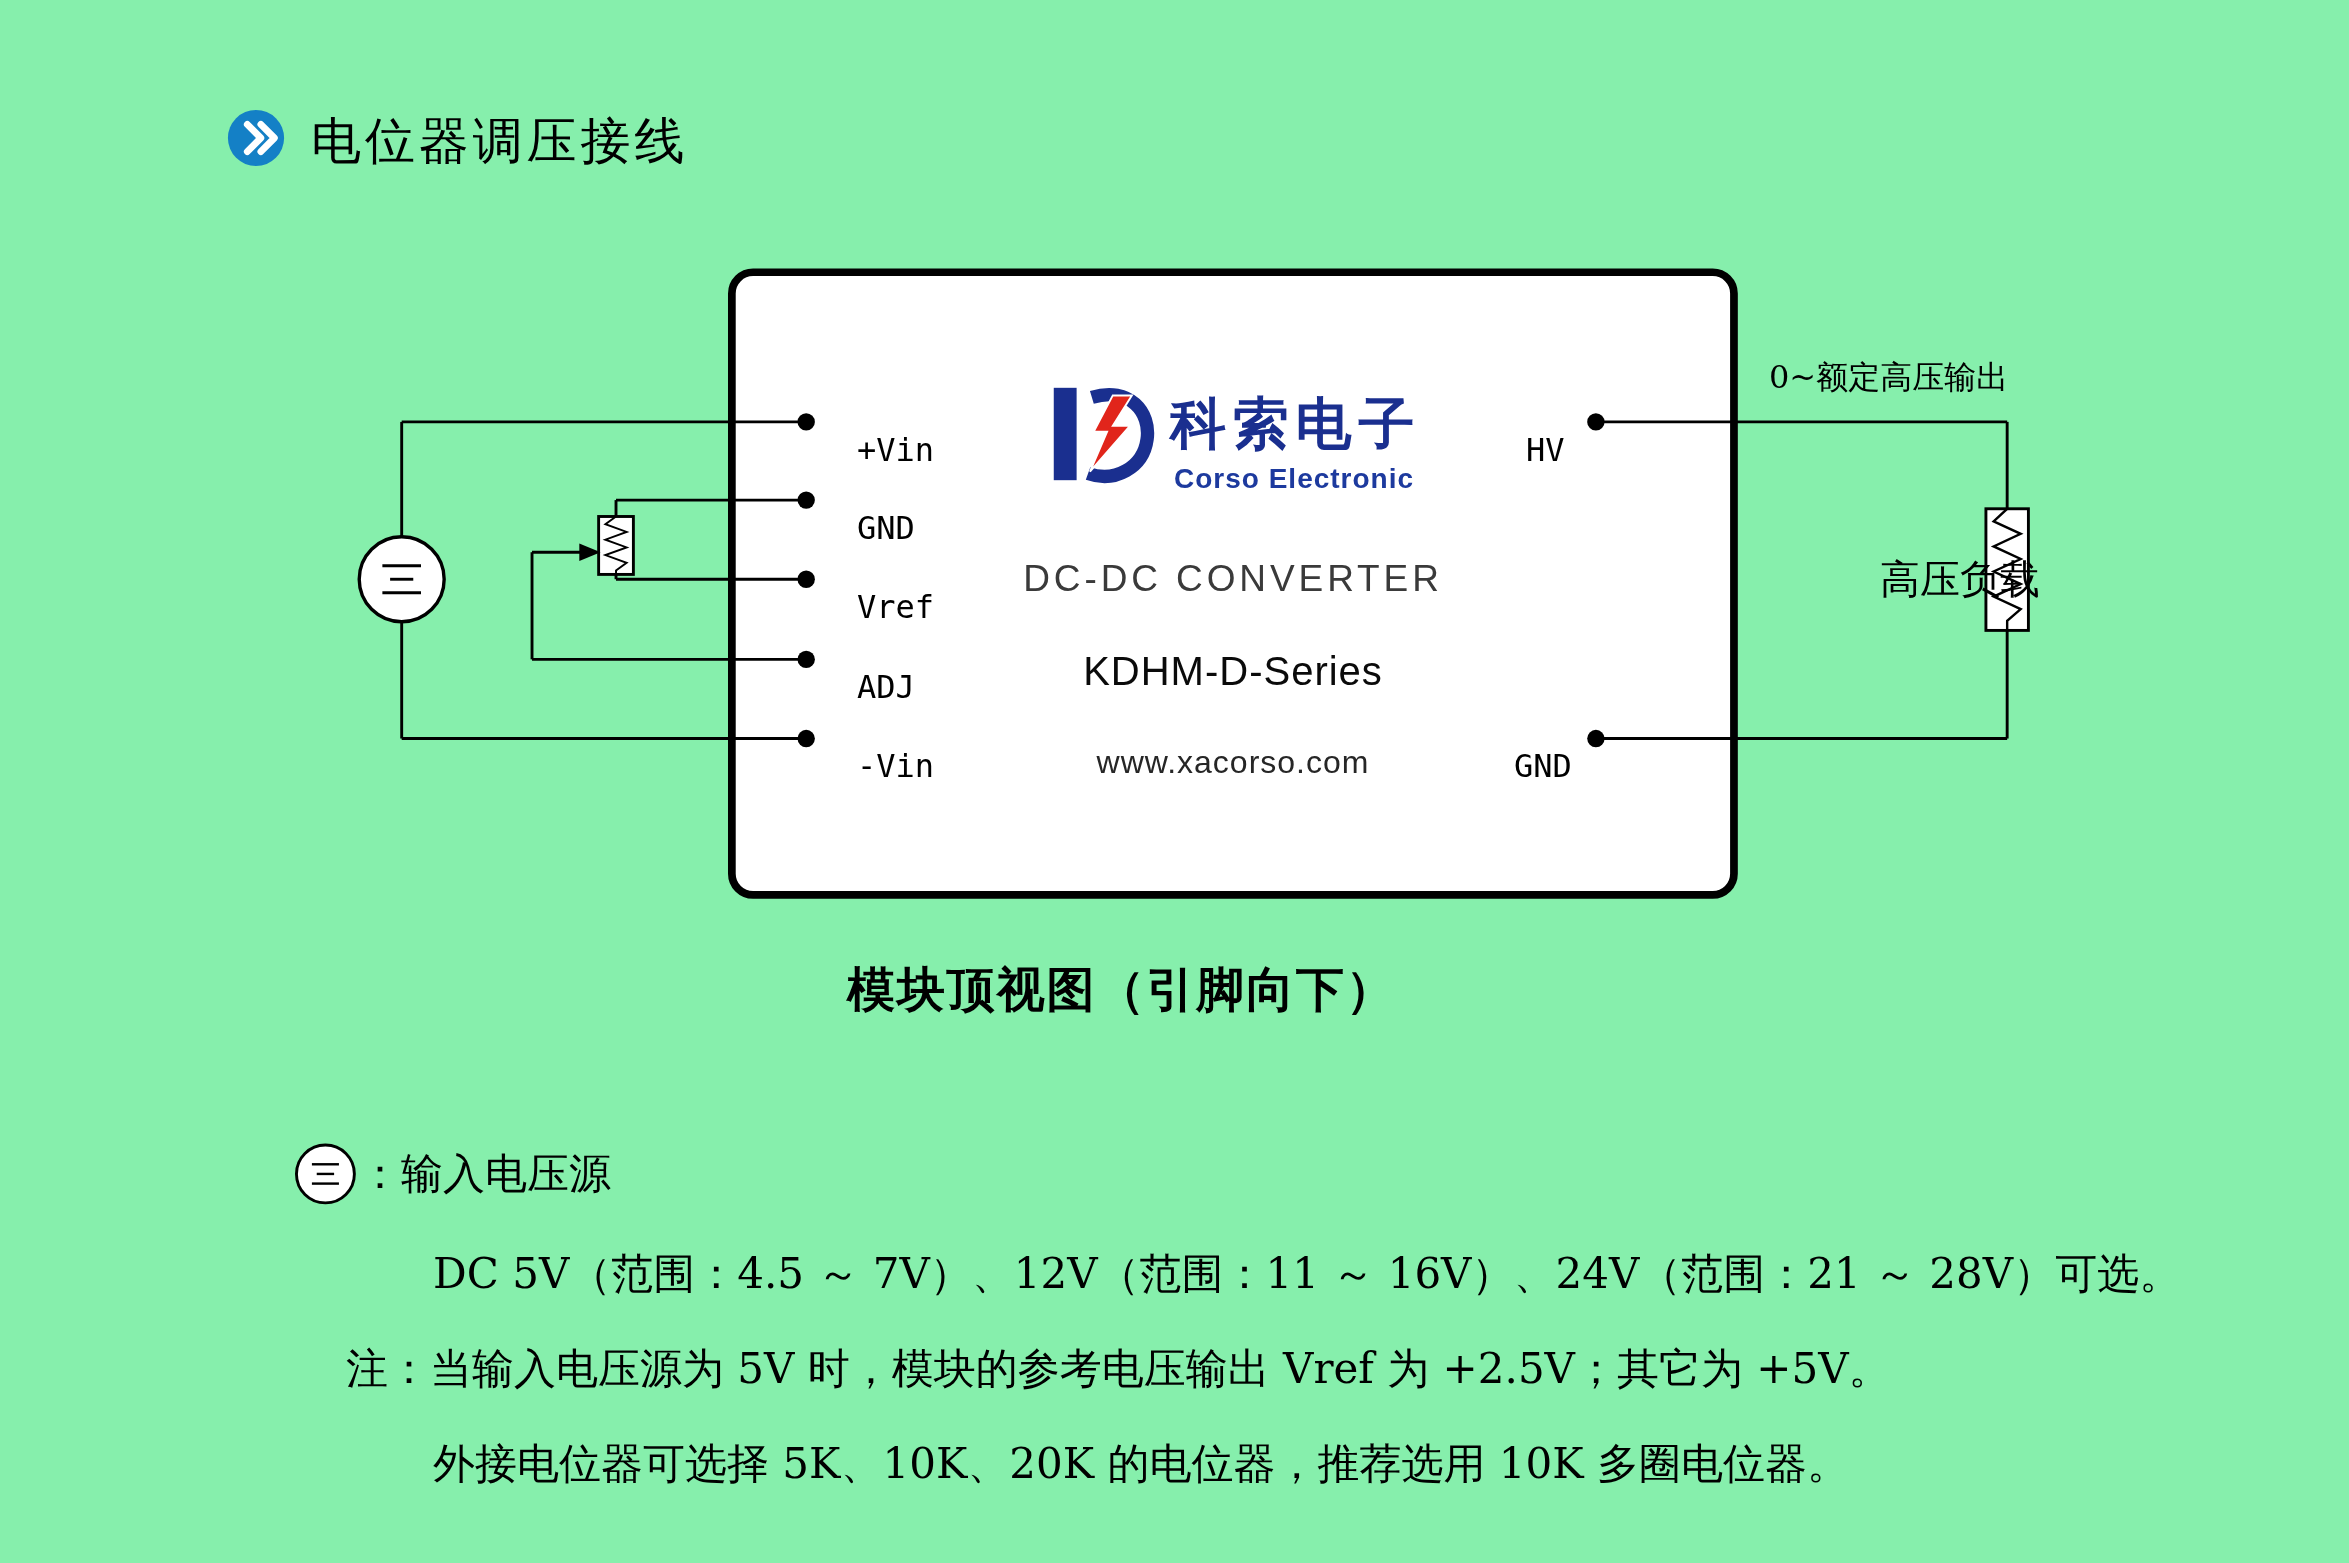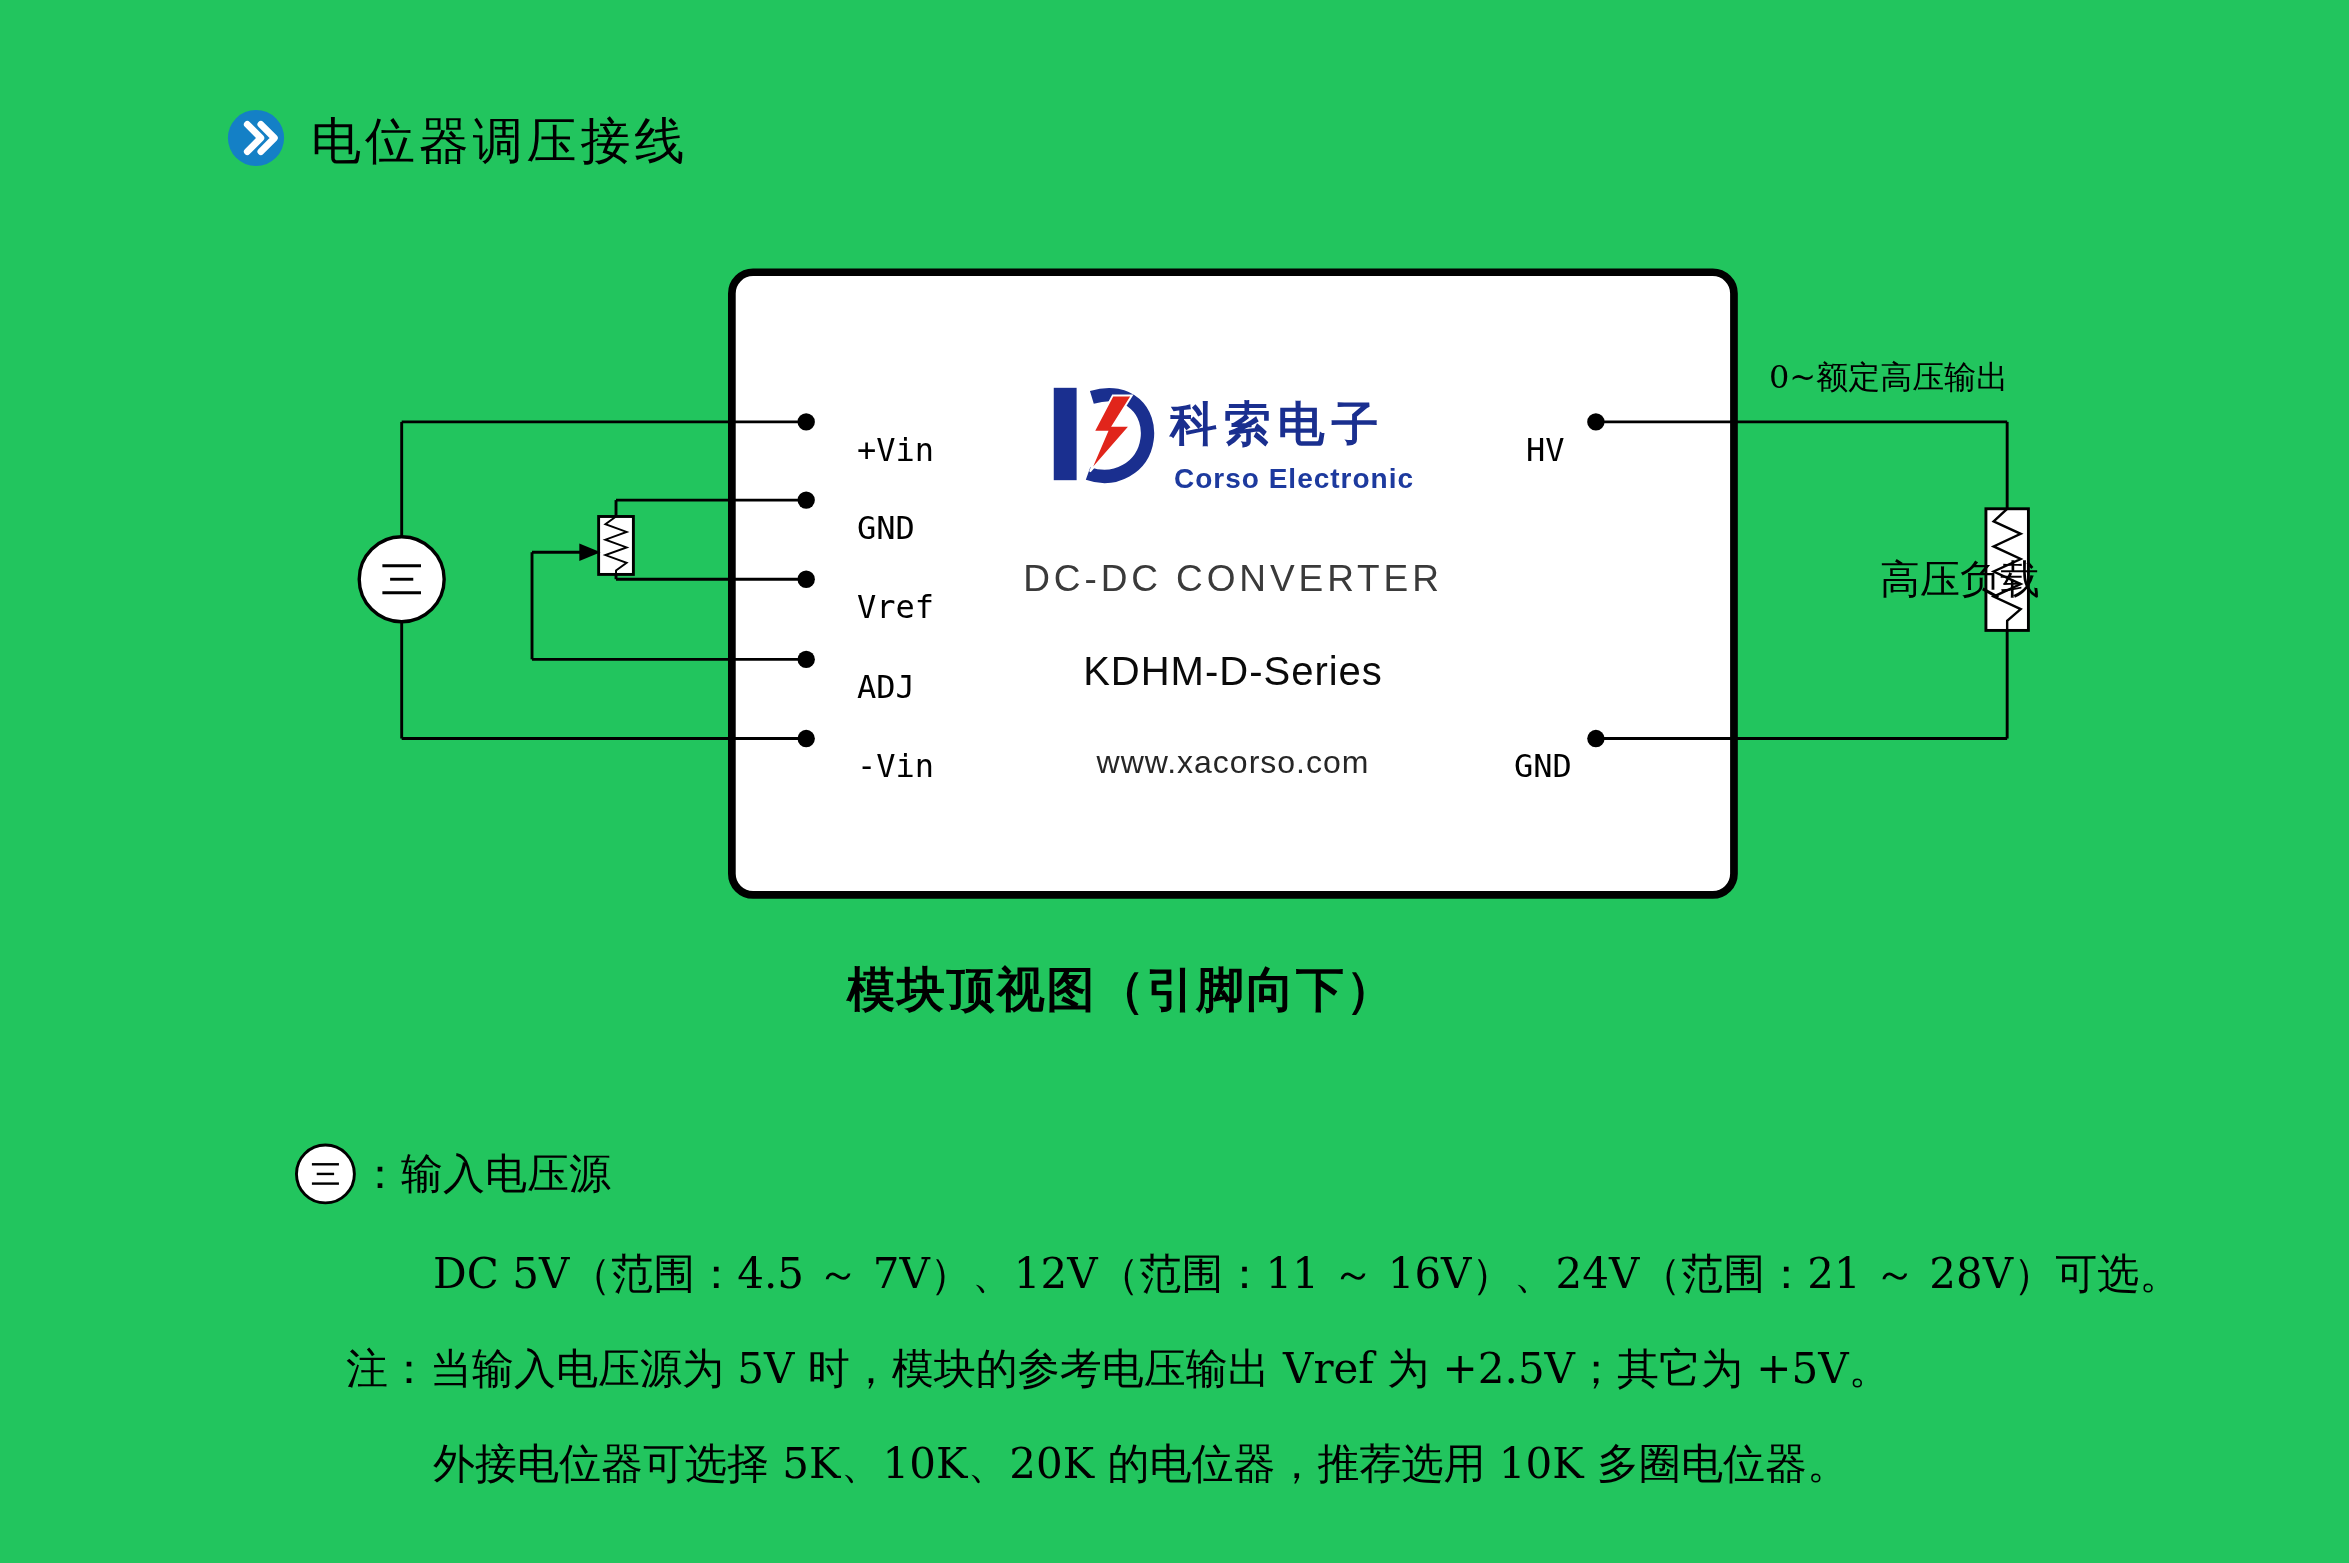--- a/index.html
+++ b/index.html
@@ -1,16 +1,16 @@
 <!DOCTYPE html>
 <html><head>
 <meta charset="utf-8">
 <style>
   html,body { margin:0; padding:0; background:#ffffff; }
-  .page { position:relative; width:2349px; height:1563px; background:#22c55e; overflow:hidden; }
+  .page { position:relative; width:2349px; height:1563px; background:#86efac; overflow:hidden; }
   .abs  { position:absolute; }
   .cjk  { font-family:"DejaVu Serif","Liberation Serif",serif; color:#000; }
   .mono { font-family:"DejaVu Sans Mono","Liberation Mono",monospace; color:#000; }
   .sans { font-family:"Liberation Sans","DejaVu Sans",sans-serif; }
 
   .page-title { left:311px; top:112px; font-size:50px; line-height:58px; letter-spacing:3.9px; }
 
   .header-icon { left:225px; top:107px; width:62px; height:62px; }
 
   .svg-layer { left:0; top:0; }
@@ -18,21 +18,21 @@
   .pin-label { font-size:32px; line-height:33px;margin-top:28px; }
   .pin-vin-plus  { left:857px;  top:406px; }
   .pin-gnd-left  { left:857px;  top:484px; }
   .pin-vref      { left:857px;  top:563px; }
   .pin-adj       { left:857px;  top:643px; }
   .pin-vin-minus { left:857px;  top:722px; }
   .pin-hv        { left:1526px; top:406px; }
   .pin-gnd-right { left:1514px; top:722px; }
 
   .logo-mark { left:1041px; top:384px; width:116px; height:100px; }
-  .brand-cn  { left:1170px; top:394px; font-size:47px; line-height:60px; font-weight:700; letter-spacing:6.8px; color:#1a2f8f; }
+  .brand-cn  { left:1170px; top:394px; font-size:56px; line-height:60px; font-weight:700; letter-spacing:6.8px; color:#1a2f8f; }
   .brand-en  { left:1174px; top:463px; font-size:28px; line-height:31px; font-weight:700; letter-spacing:1px; color:#1d3a9e; }
 
   .module-center { left:895px; width:676px; text-align:center; }
   .converter-label { top:558px; font-size:37px; line-height:41px; letter-spacing:3.9px; color:#3a3a3a; }
   .series-label    { top:650px; font-size:40px; line-height:43px; font-weight:400; letter-spacing:1px; color:#0a0a0a; }
   .website-label   { top:745px; font-size:32px; line-height:35px; letter-spacing:1px; color:#262626; }
 
   .output-label { left:1751px; top:359px; font-size:32px; line-height:37px;margin-left:18px; }
   .load-label   { left:1880px; top:561px; font-size:40px; line-height:37px; }
 

